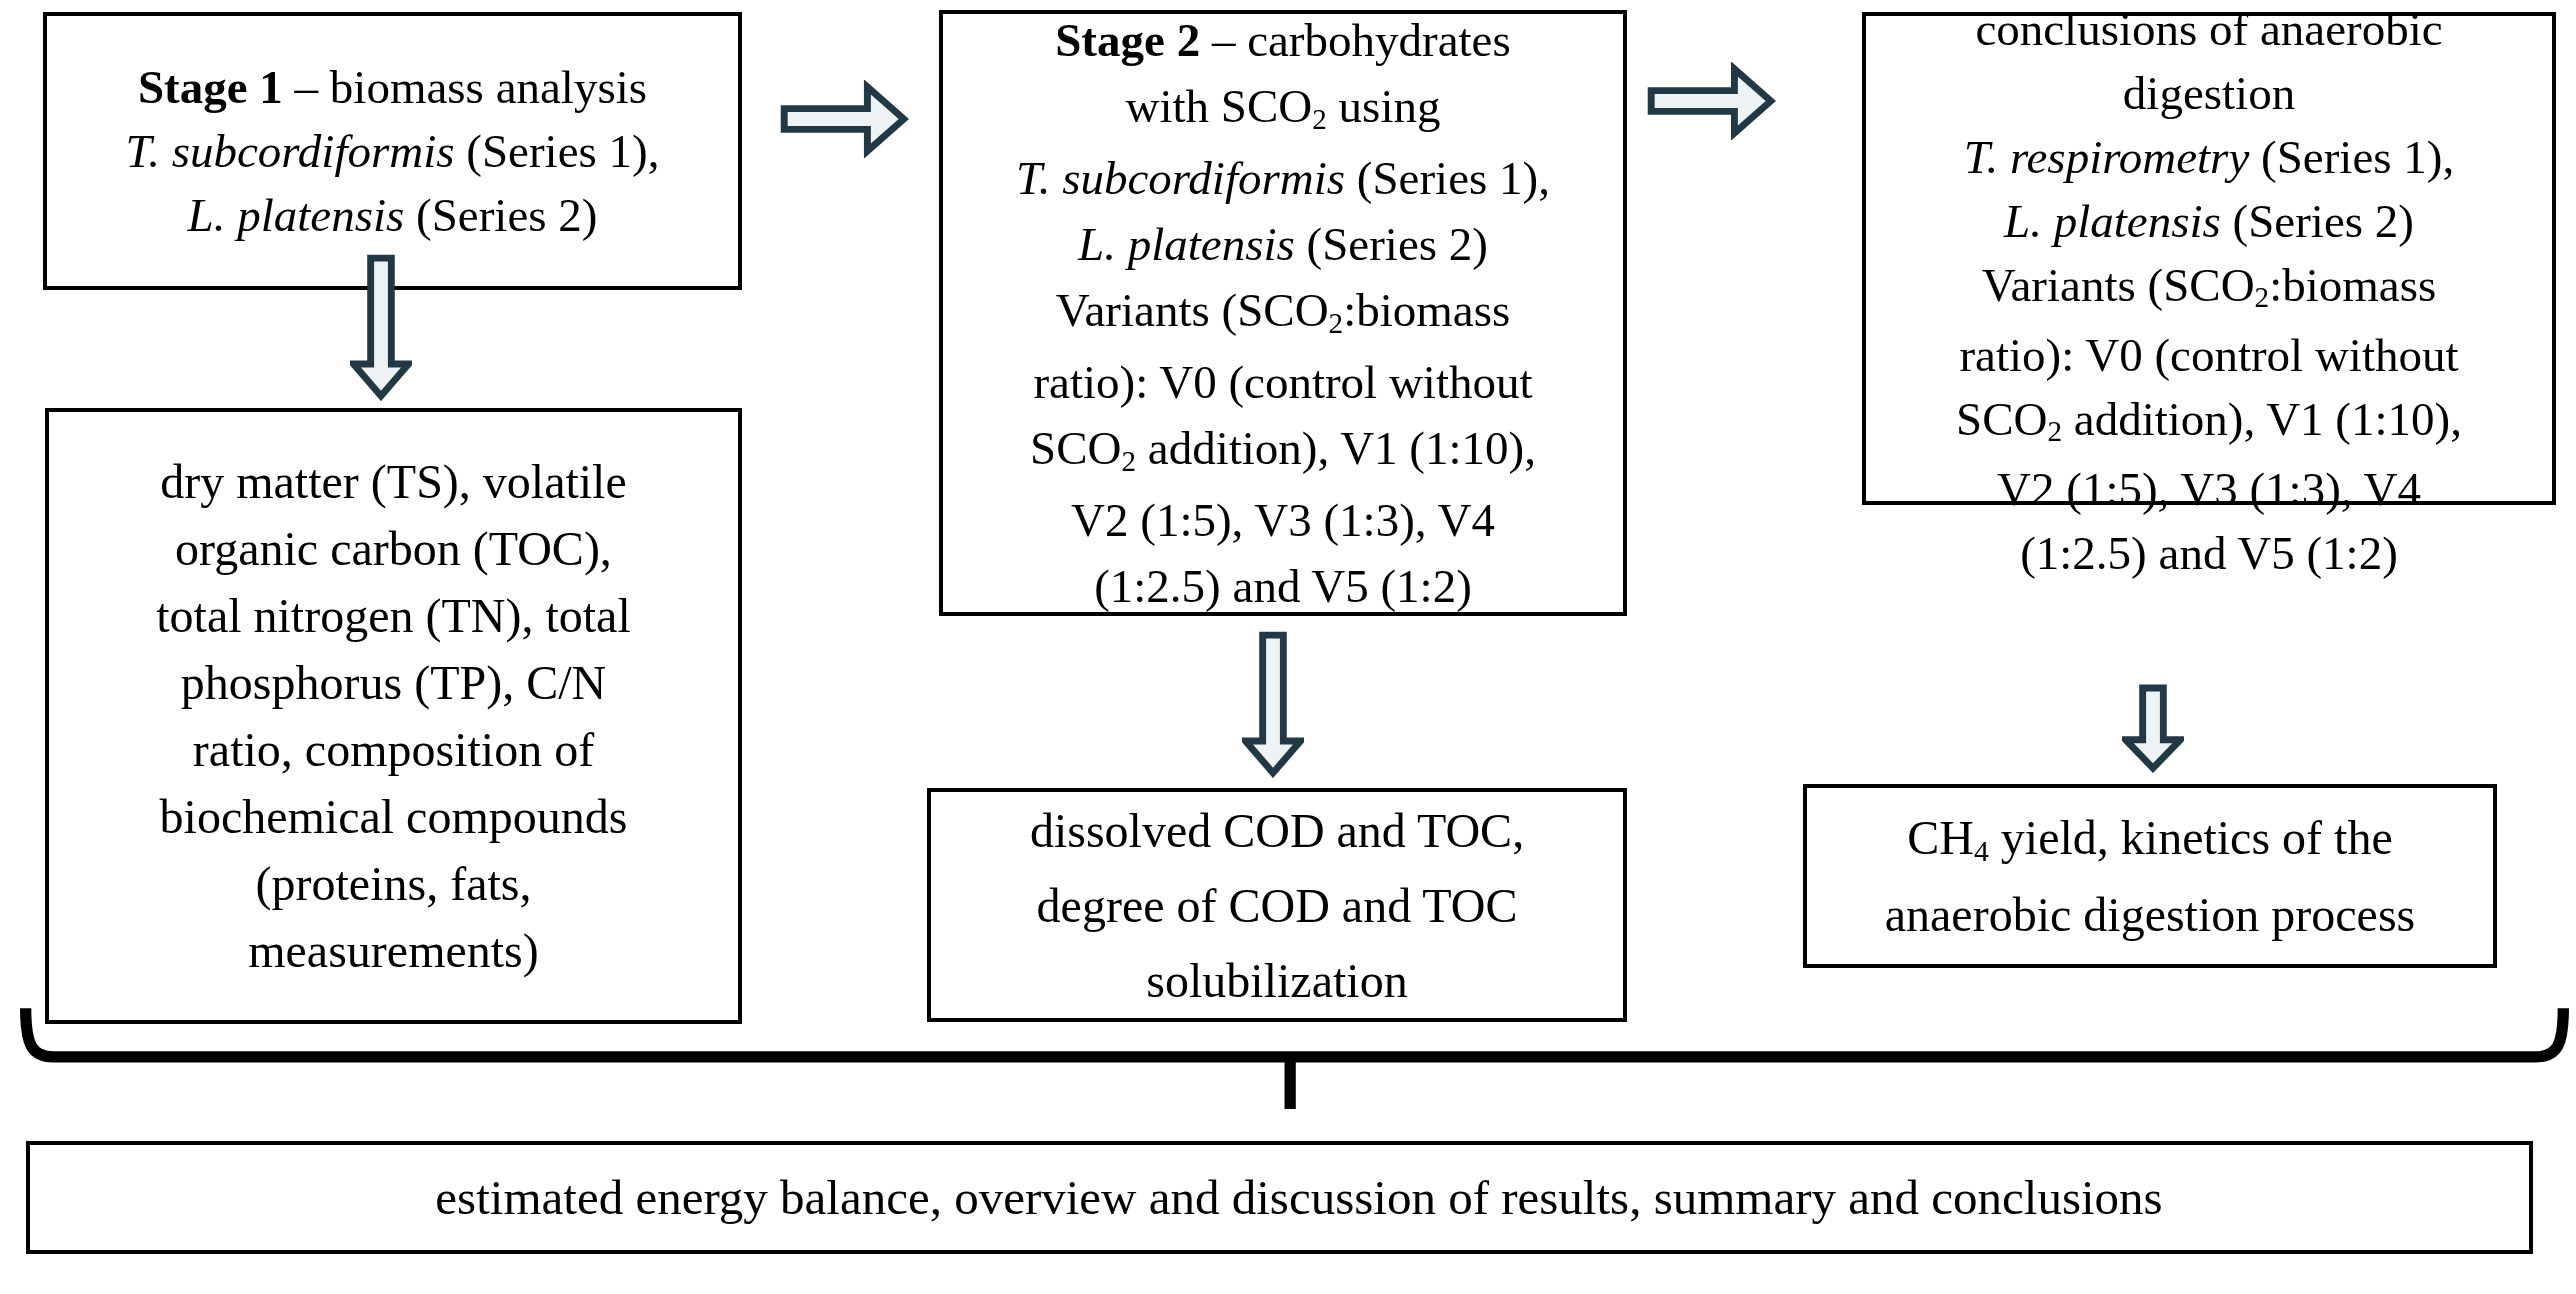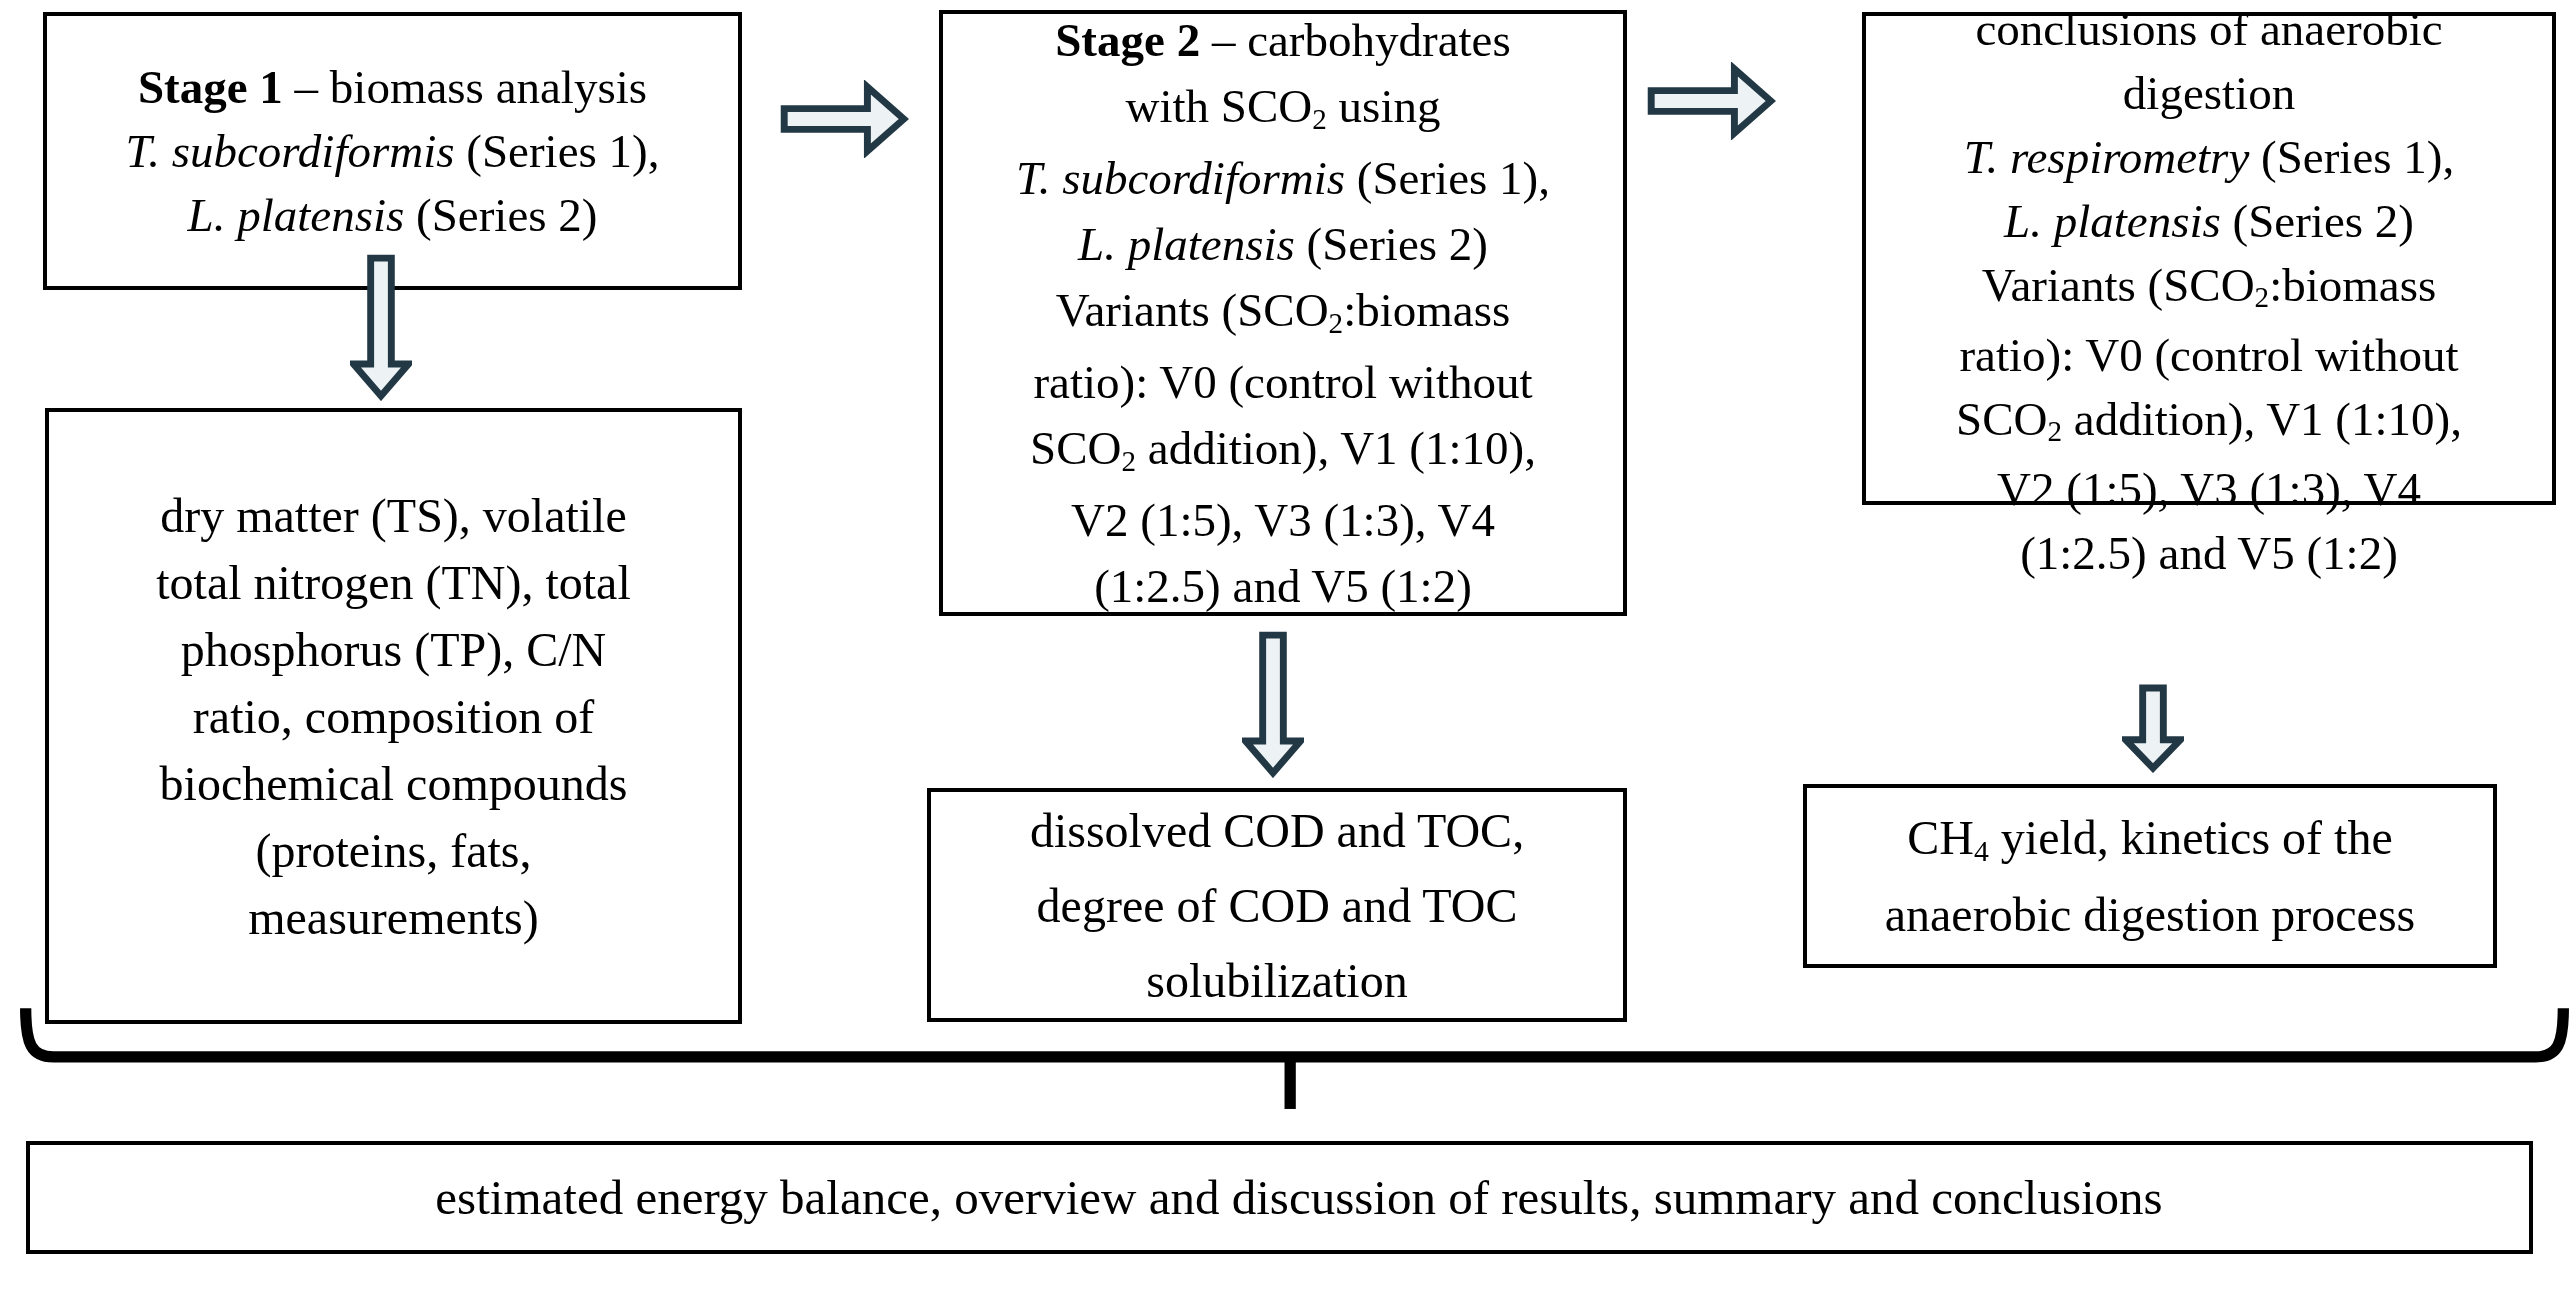--- a/index.html
+++ b/index.html
@@ -100,20 +100,21 @@
       <div class="line"><span class="i">L. platensis</span><span> (Series 2)</span></div>
       <div class="line"><span>Variants (SCO</span><span class="sub">2</span><span>:biomass</span></div>
       <div class="line"><span>ratio): V0 (control without</span></div>
       <div class="line"><span>SCO</span><span class="sub">2</span><span> addition), V1 (1:10),</span></div>
       <div class="line"><span>V2 (1:5), V3 (1:3), V4</span></div>
       <div class="line"><span>(1:2.5) and V5 (1:2)</span></div>
     </div>
 
   <div class="box" id="stage1-outputs-box">
       <div class="line"><span>dry matter (TS), volatile</span></div>
+      <div class="line"><span>organic carbon (TOC),</span></div>
       <div class="line"><span>total nitrogen (TN), total</span></div>
       <div class="line"><span>phosphorus (TP), C/N</span></div>
       <div class="line"><span>ratio, composition of</span></div>
       <div class="line"><span>biochemical compounds</span></div>
       <div class="line"><span>(proteins, fats,</span></div>
       <div class="line"><span>measurements)</span></div>
     </div>
 
   <div class="box" id="stage2-outputs-box">
       <div class="line"><span>dissolved COD and TOC,</span></div>

